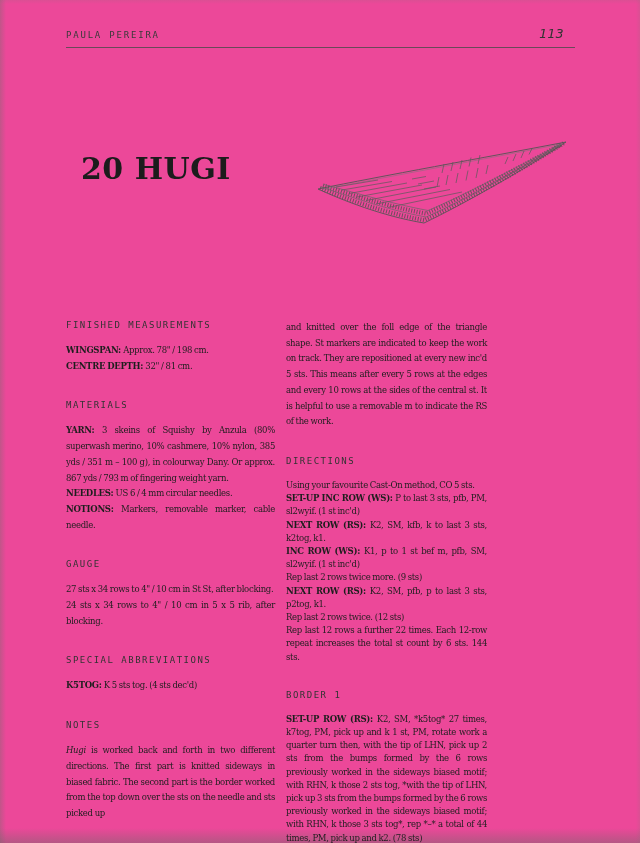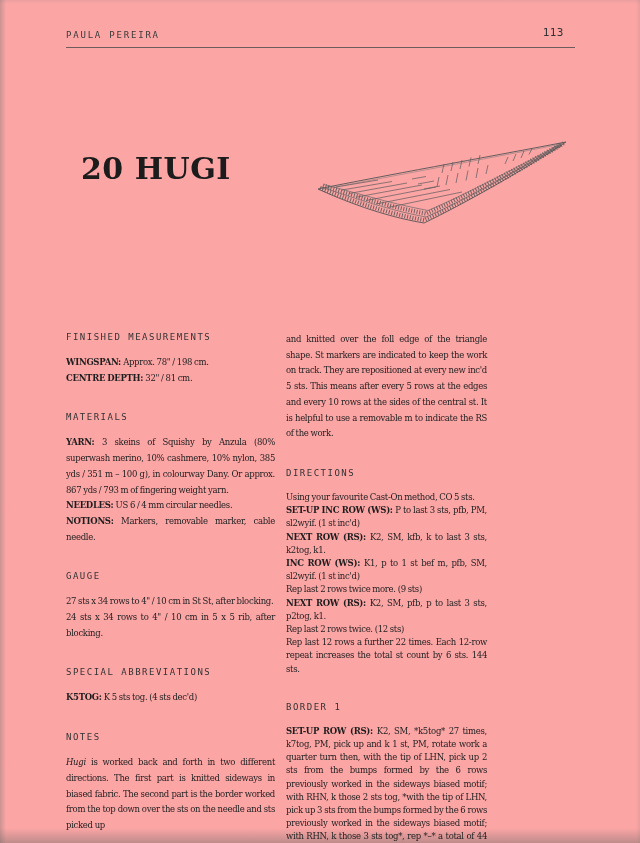--- a/index.html
+++ b/index.html
@@ -2,60 +2,60 @@
 <html><head>
 <meta charset="utf-8">
 <style>
   html,body{margin:0;padding:0;}
   body{
     width:640px;height:843px;
     background:#fdfdfb;
     font-family:"DejaVu Serif", serif;
     overflow:hidden;
   }
-  .page{position:relative;width:640px;height:843px;background:#fca5a5;overflow:hidden;}
+  .page{position:relative;width:640px;height:843px;background:#ec4899;overflow:hidden;}
 
   
   .edge-left{position:absolute;left:0;top:0;bottom:0;width:6px;
     background:linear-gradient(to right, rgba(110,110,106,0.34), rgba(110,110,106,0));}
   .edge-bottom{position:absolute;left:0;right:0;bottom:0;height:15px;
     background:linear-gradient(to top, rgba(105,105,102,0.42), rgba(105,105,102,0));}
   .edge-right{position:absolute;right:0;top:0;bottom:0;width:4px;
     background:linear-gradient(to left, rgba(120,120,116,0.16), rgba(120,120,116,0));}
   .edge-top{position:absolute;left:0;right:0;top:0;height:4px;
     background:linear-gradient(to bottom, rgba(120,120,116,0.14), rgba(120,120,116,0));}
 
   
   .running-head{
     position:absolute;left:66px;top:30px;
     font-family:"DejaVu Sans Mono", monospace;
     font-size:9px;letter-spacing:1.8px;color:#3a3a3a;
   }
   .page-number{
     position:absolute;right:76px;top:26px;
     font-family:"DejaVu Sans Mono", monospace;
-    font-size:11px;letter-spacing:0.5px;color:#333;
+    font-size:13px;letter-spacing:0.5px;color:#333;font-style:italic;
   }
   .header-rule{
     position:absolute;left:66px;top:47px;width:509px;height:1px;
     background:#4a4a48;opacity:0.8;
   }
 
   
   .title{
     position:absolute;left:65px;top:135px;margin:16px;
     font-family:"DejaVu Serif", serif;font-weight:bold;
     font-size:30px;letter-spacing:0.5px;color:#1c1c1c;
   }
 
   
   .illustration{position:absolute;left:312px;top:130px;}
 
   
-  .col{position:absolute;top:332px;}
+  .col{position:absolute;top:320px;}
   .col-left{left:66px;width:209px;}
   .col-right{left:286px;width:201px;}
 
   .section{margin-top:26px;}
   .section:first-child{margin-top:0;}
   .sec-heading{
     font-family:"DejaVu Sans Mono", monospace;
     font-size:9px;font-weight:normal;letter-spacing:1.5px;
     color:#333;margin:0 0 13px 0;
   }

